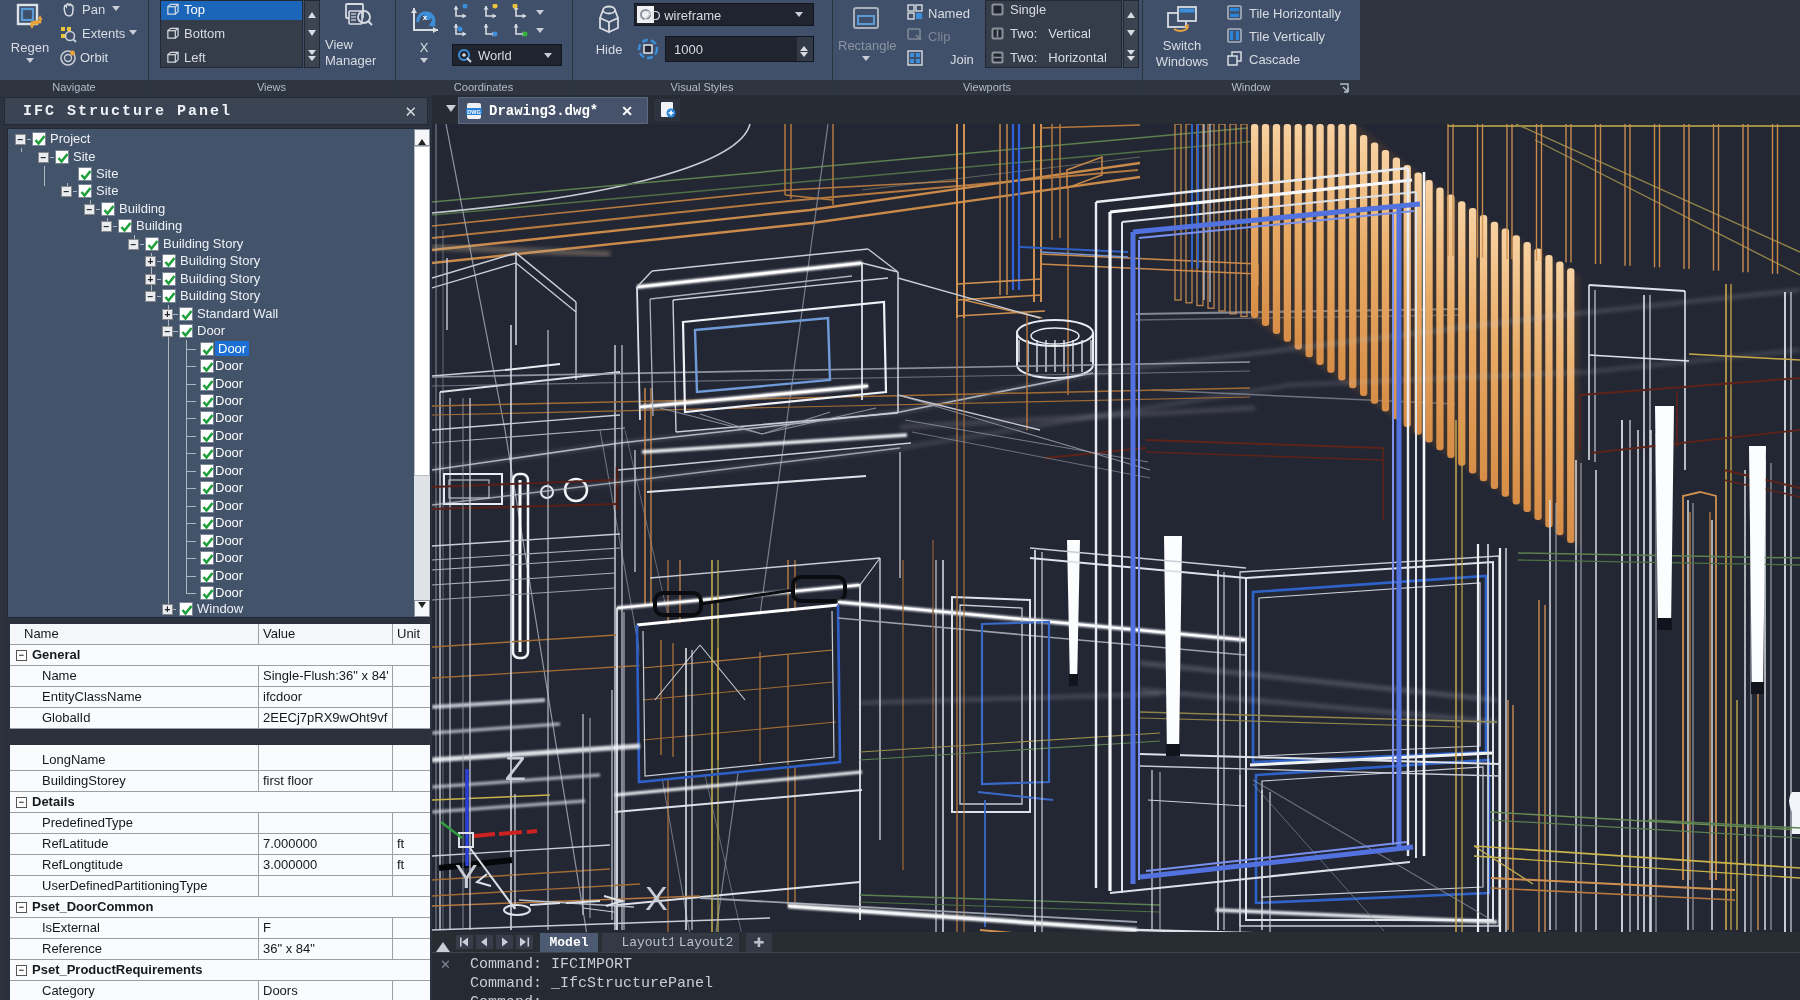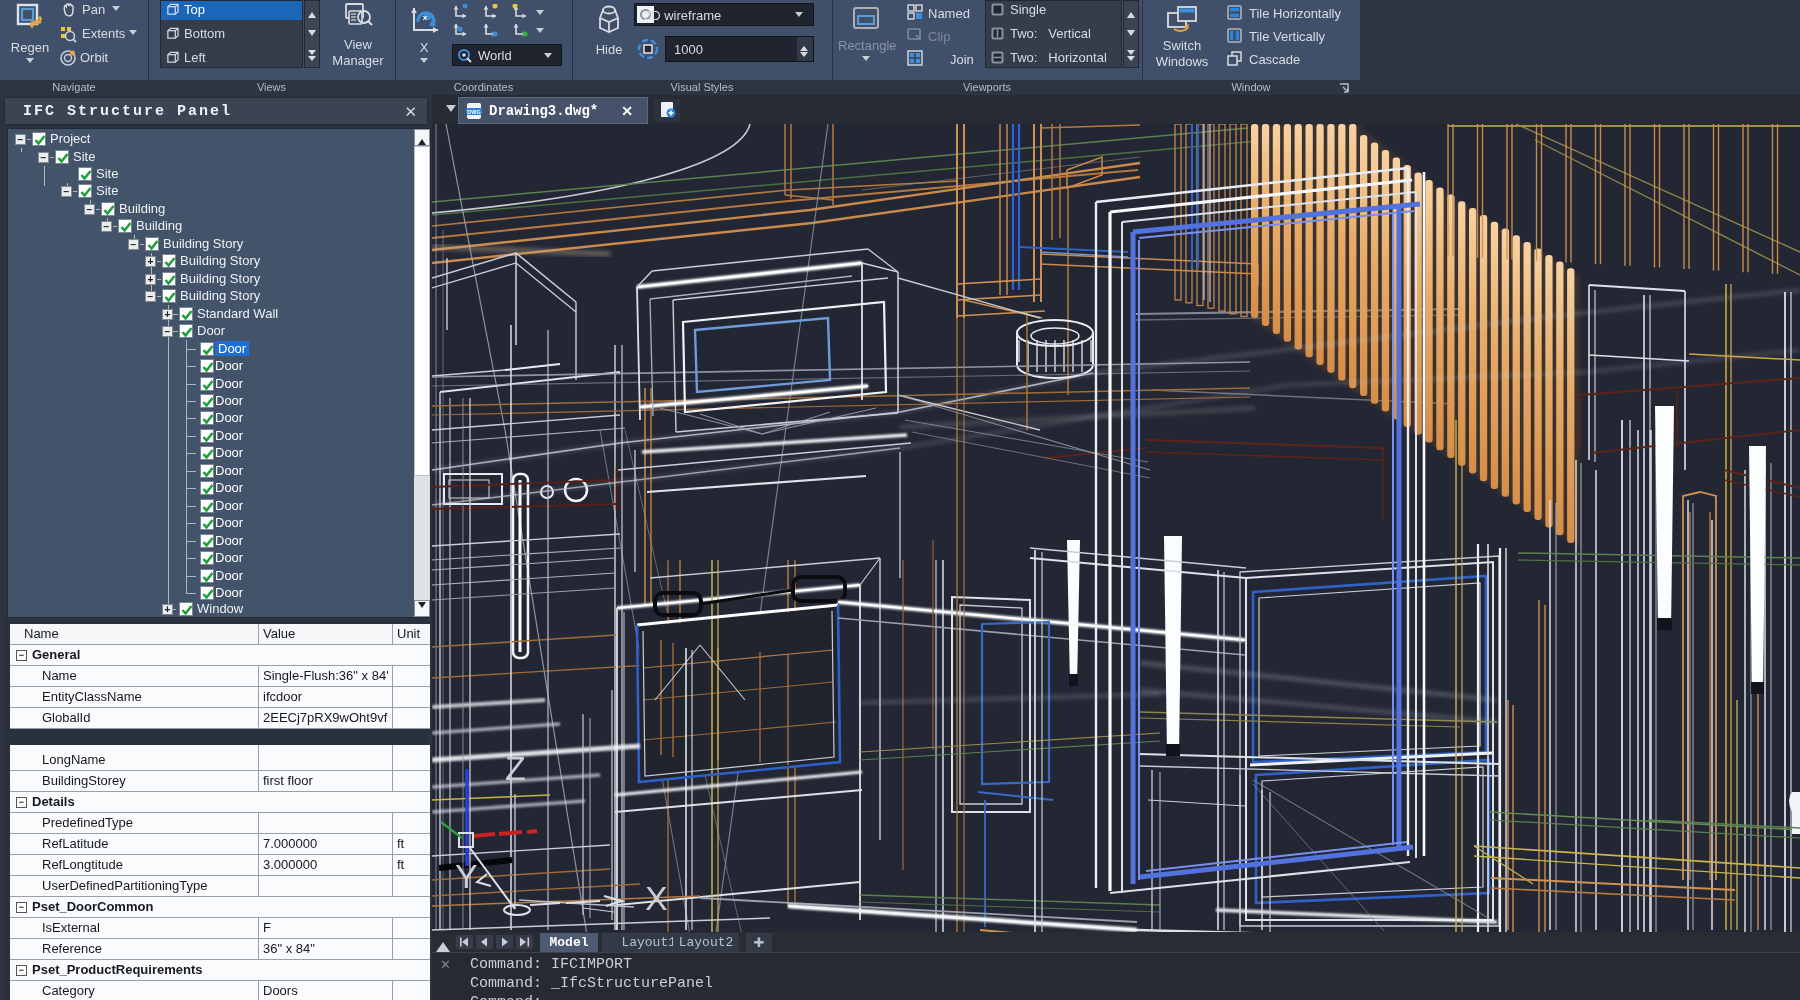--- a/index.html
+++ b/index.html
@@ -74,21 +74,21 @@
     <div style="position:absolute;left:308px;top:56px;width:0;height:0;border:4px solid transparent;border-top:5px solid #d8dce2;"></div>
     <svg style="position:absolute;left:344px;top:2px" width="30" height="28" viewBox="0 0 30 28">
 <rect x="2" y="2" width="17" height="14" rx="1" fill="none" stroke="#d8dce2" stroke-width="1.8"></rect>
 <rect x="5" y="9" width="13" height="13" rx="1" fill="#40506a" stroke="#d8dce2" stroke-width="1.6"></rect>
 <line x1="7" y1="12" x2="12" y2="12" stroke="#d8dce2" stroke-width="1.2"></line>
       <line x1="7" y1="15" x2="12" y2="15" stroke="#d8dce2" stroke-width="1.2"></line>
       <line x1="7" y1="18" x2="12" y2="18" stroke="#d8dce2" stroke-width="1.2"></line>
 <circle cx="20" cy="15" r="6" fill="none" stroke="#d8dce2" stroke-width="1.8"></circle>
       <line x1="24.5" y1="19.5" x2="28" y2="23" stroke="#d8dce2" stroke-width="2"></line>
     </svg>
-    <div class="rlbl" style="left:325px;top:37px;width:66px;text-align:center;">View<br>Manager</div>
+    <div class="rlbl" style="left:325px;top:37px;width:66px;">View<br>Manager</div>
     <svg style="position:absolute;left:408px;top:4px" width="34" height="34" viewBox="0 0 34 34">
 <path d="M6,4 L6,26 L30,26" fill="none" stroke="#d8dce2" stroke-width="2"></path>
 <path d="M6,4 l-3,5 h6 z" fill="#d8dce2"></path>
       <path d="M30,26 l-5,-3 v6 z" fill="#d8dce2"></path>
 <path d="M10,18 a8,8 0 1 1 14,4" fill="none" stroke="#3d8edb" stroke-width="3"></path>
 <path d="M24,16 l4,6 h-7 z" fill="#3d8edb"></path>
       <circle cx="20" cy="12" r="4" fill="#3d8edb"></circle>
 <text x="17" y="15.5" font-size="8" fill="#fff" text-anchor="middle" font-family="Liberation Sans" font-weight="bold">x</text>
     </svg>
     <div class="rlbl" style="left:412px;top:40px;width:24px;text-align:center;">X</div>

